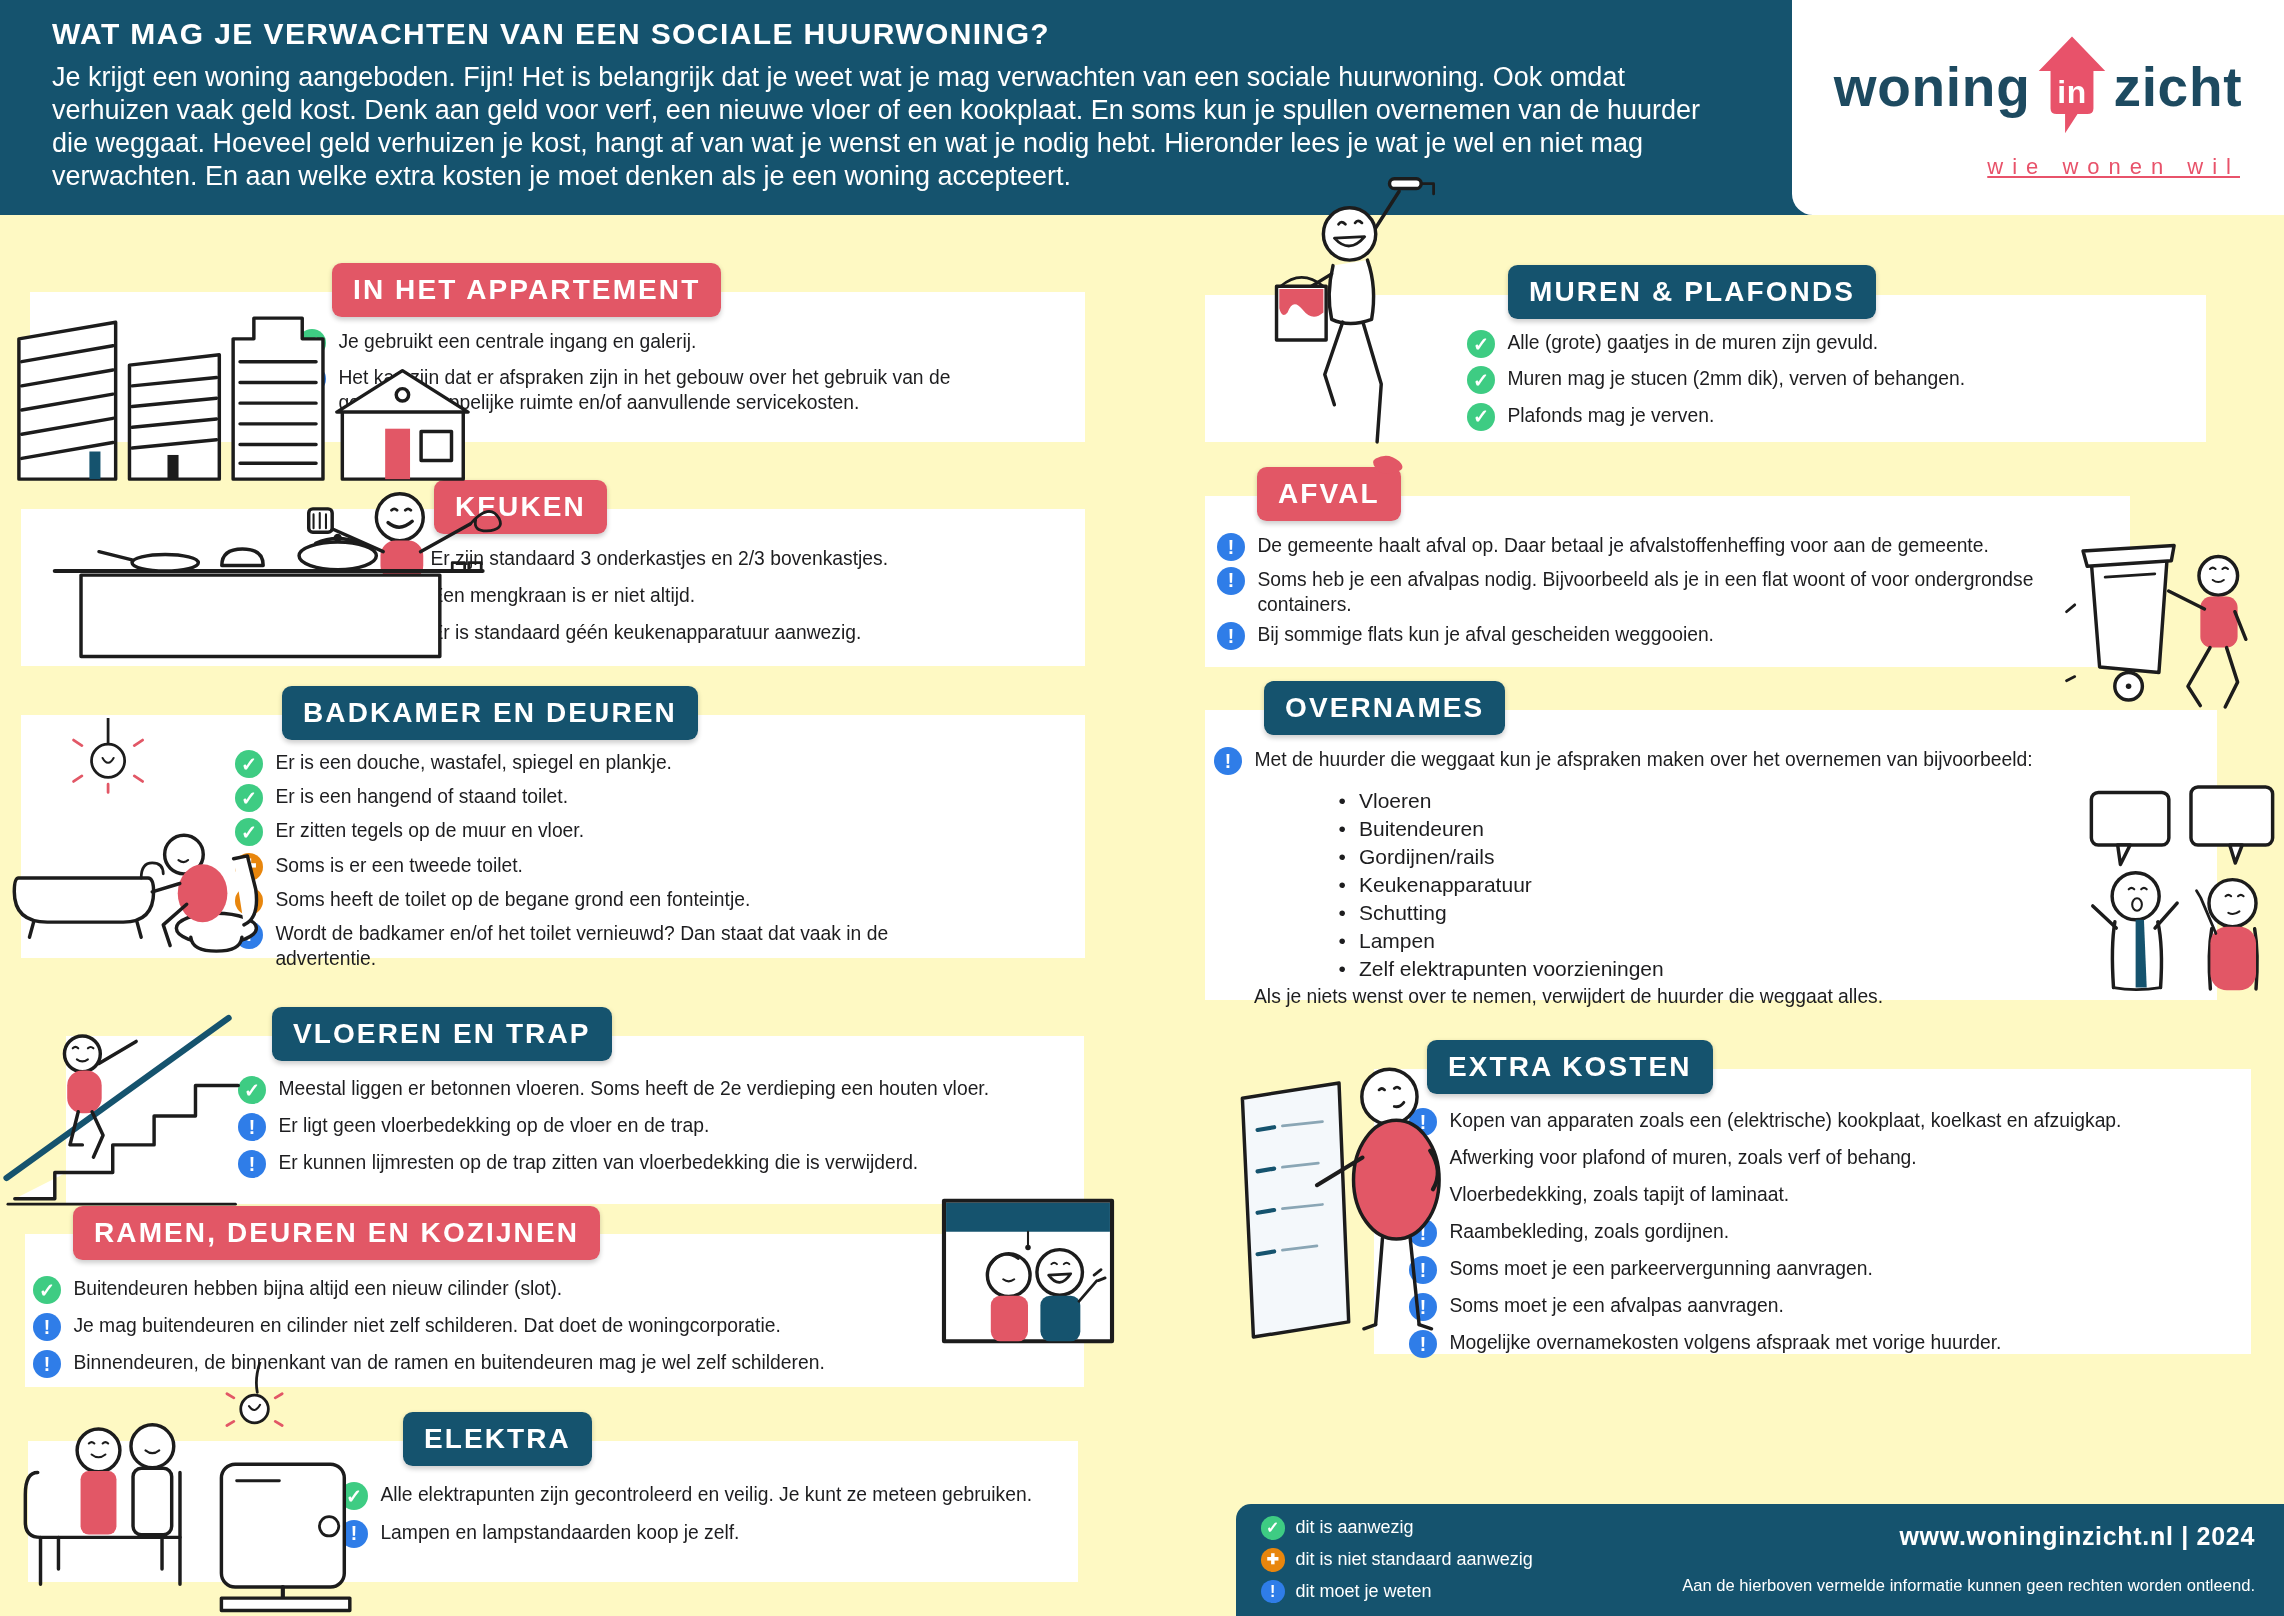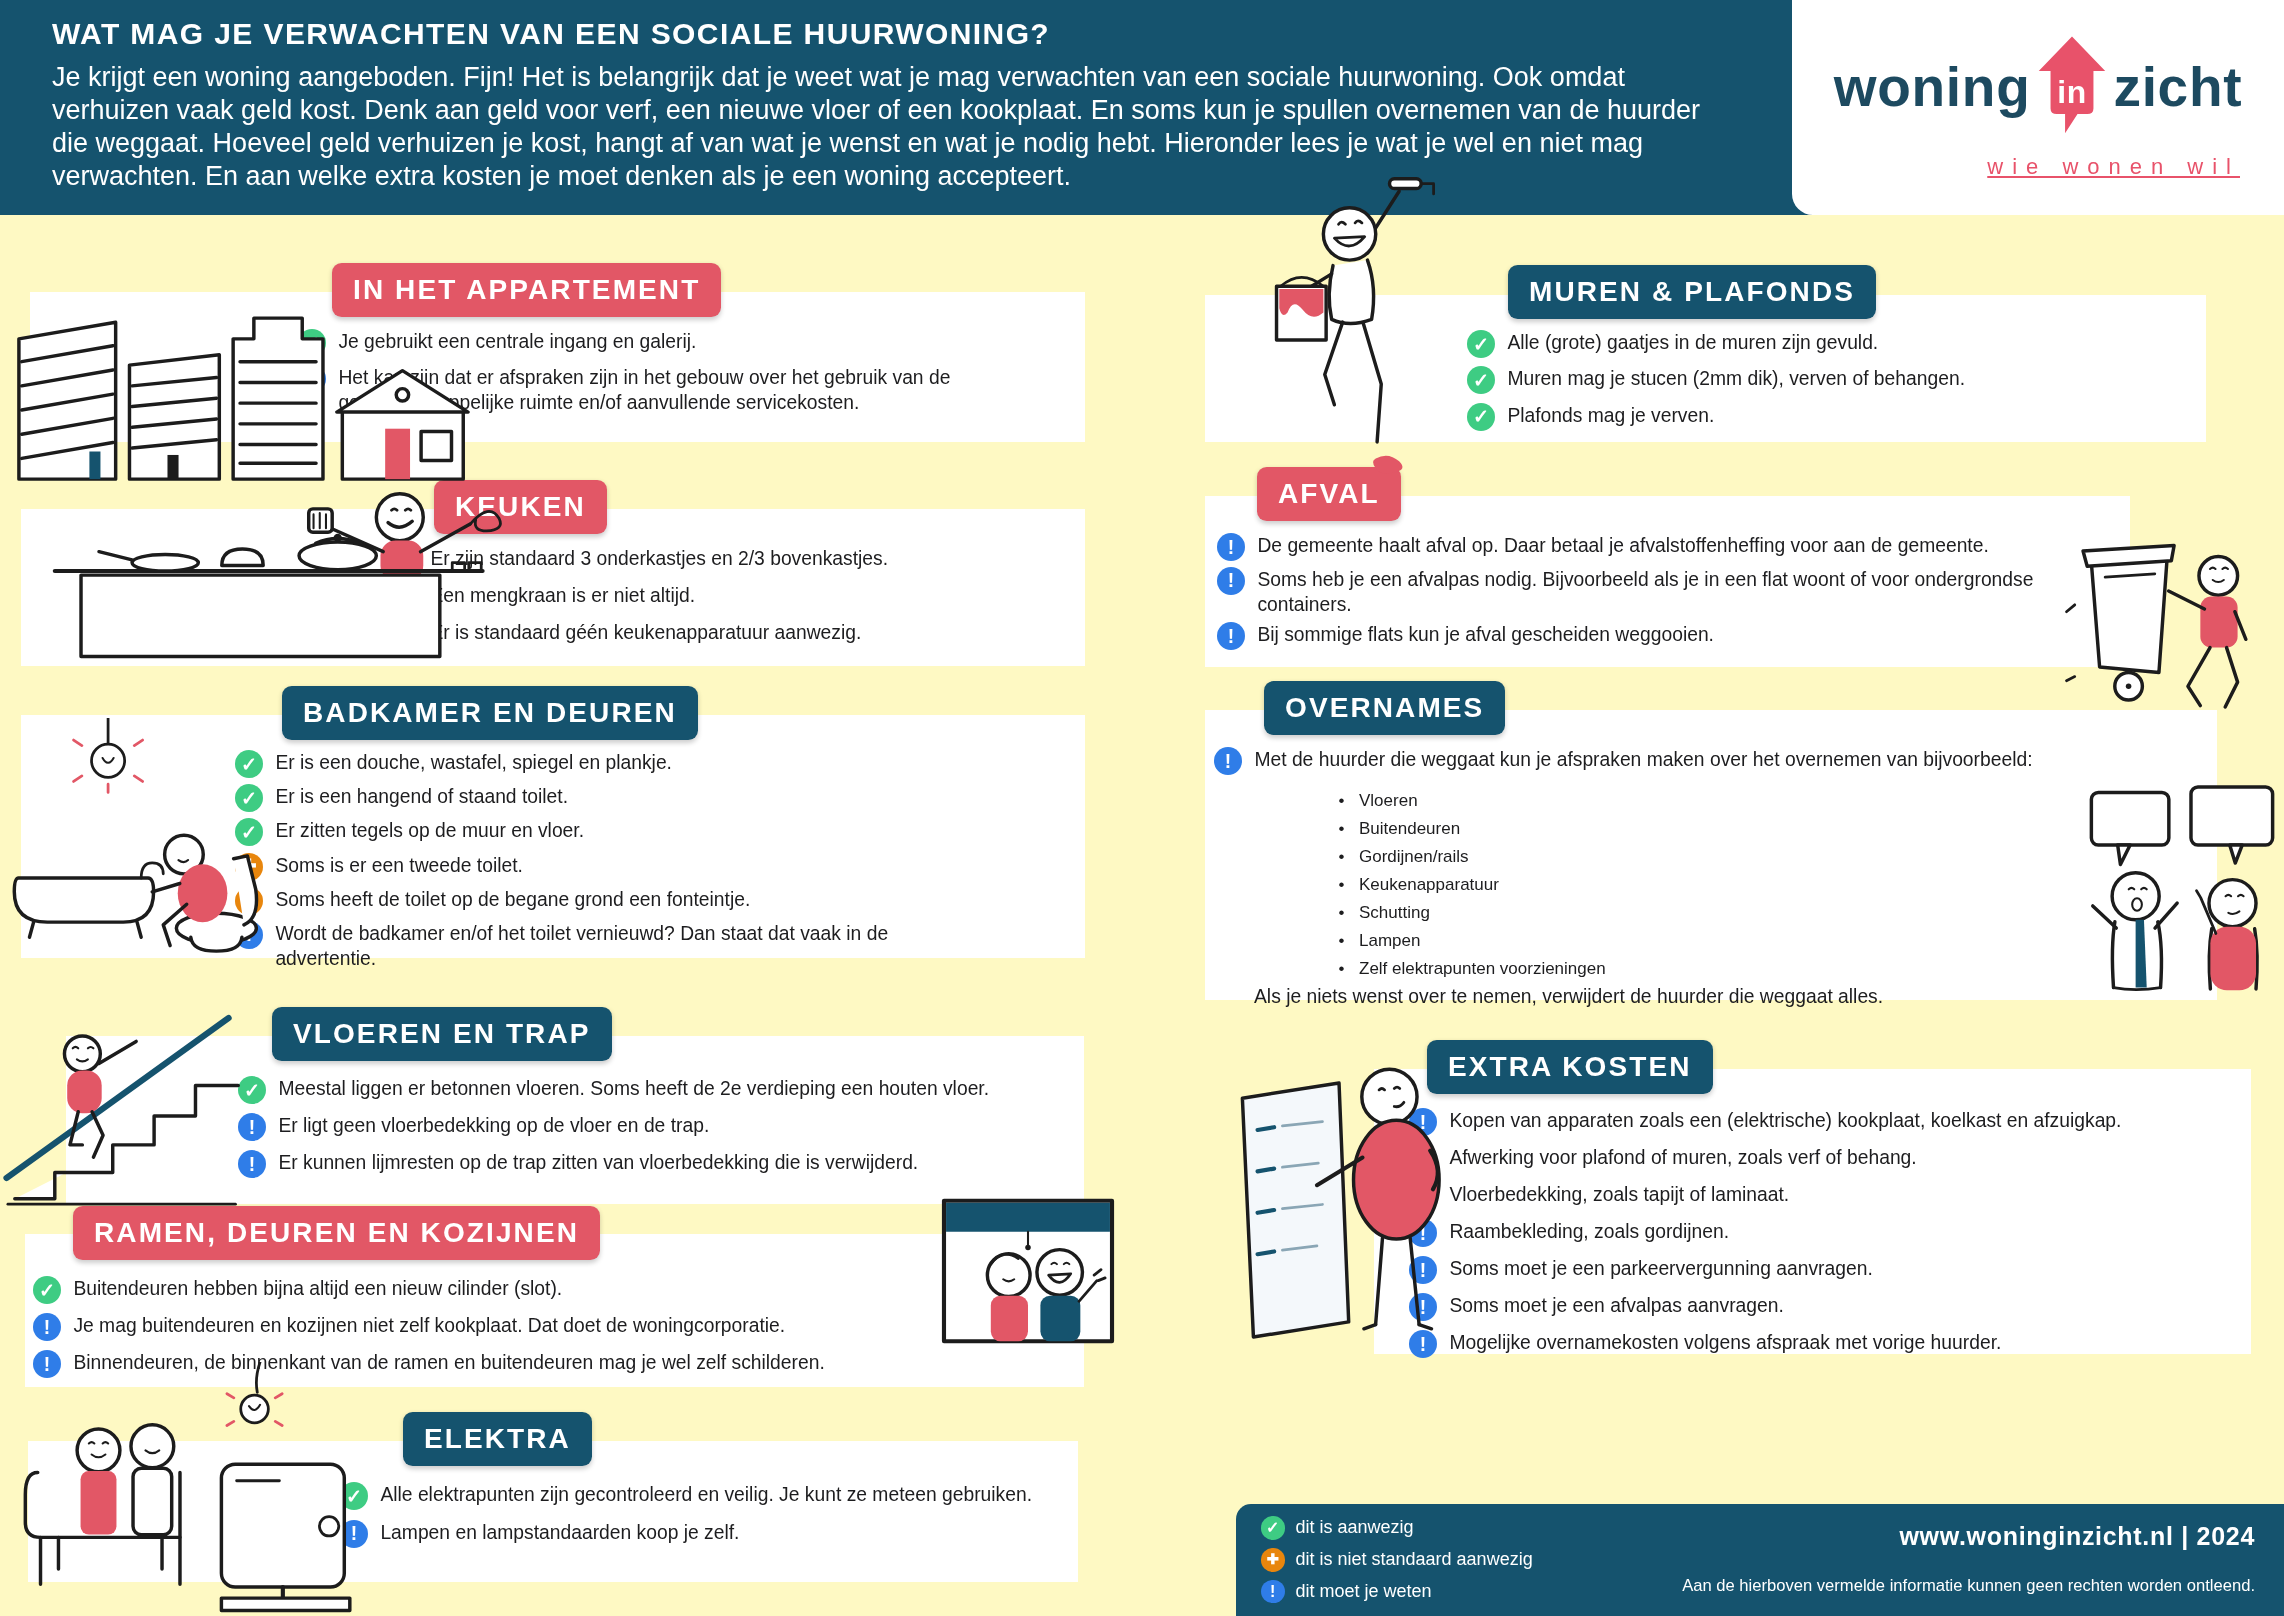--- a/index.html
+++ b/index.html
@@ -29,21 +29,21 @@
       color:#fff;font-weight:700;}
   .ic::after{display:block;}
   .ic-check{background:#3ecc83;}
   .ic-check::after{content:"✓";font-size:19.3px;}
   .ic-plus{background:#e8860d;}
   .ic-plus::after{content:"✚";font-size:18px;}
   .ic-info{background:#2f7de8;}
   .ic-info::after{content:"!";font-size:19.3px;}
 
   
-  .bullets{position:absolute;font-size:17px;line-height:28px;}
+  .bullets{position:absolute;font-size:21px;line-height:28px;}
   .bullet{position:relative;padding-left:26px;}
   .bullet::before{content:"•";position:absolute;left:5.5px;}
   .closing{position:absolute;font-size:19.3px;line-height:25px;}
 
   
   .footer{position:absolute;left:1236px;top:1504px;width:1048px;height:112px;background:#15536e;
           border-radius:15px 0 0 0;color:#fff;}
   .legend{position:absolute;left:25px;top:12.4px;display:flex;flex-direction:column;gap:8.3px;}
   .legend .item{font-size:18px;line-height:23.5px;align-items:center;gap:11px;color:#fff;}
   .legend .ic{width:23.5px;height:23.5px;}
@@ -167,21 +167,21 @@
   <section>
     <div class="box" style="left:25px;top:1234px;width:1059px;height:153px"></div>
     <div class="badge red" style="left:73px;top:1206px">RAMEN, DEUREN EN KOZIJNEN</div>
     <div class="items" style="left:33px;top:1276px;width:919px;gap:9px">
       <div class="item">
         <span class="ic ic-check"></span>
         <span class="t">Buitendeuren hebben bijna altijd een nieuw cilinder (slot).</span>
       </div>
       <div class="item">
         <span class="ic ic-info"></span>
-        <span class="t">Je mag buitendeuren en kozijnen niet zelf kookplaat. Dat doet de woningcorporatie.</span>
+        <span class="t">Je mag buitendeuren en cilinder niet zelf schilderen. Dat doet de woningcorporatie.</span>
       </div>
       <div class="item">
         <span class="ic ic-info"></span>
         <span class="t">Binnendeuren, de binnenkant van de ramen en buitendeuren mag je wel zelf schilderen.</span>
       </div>
     </div>
   </section>
 
   <section>
     <div class="box" style="left:28px;top:1441px;width:1050px;height:141px"></div>

